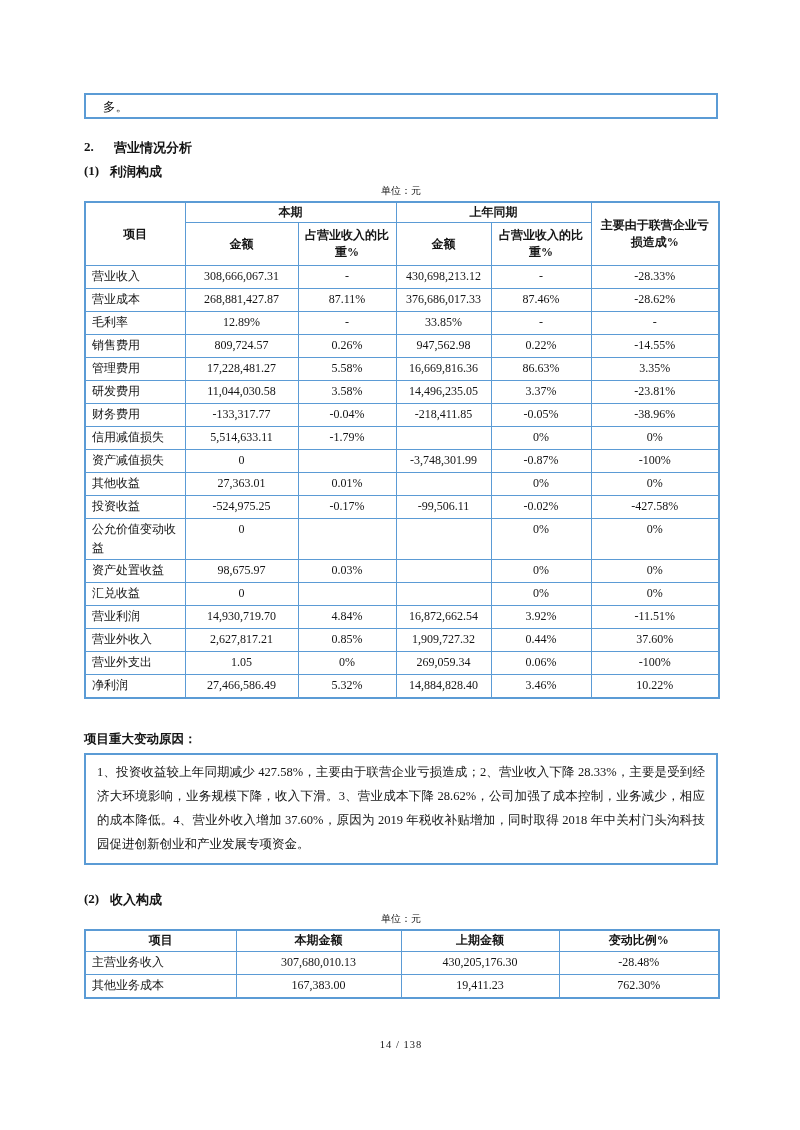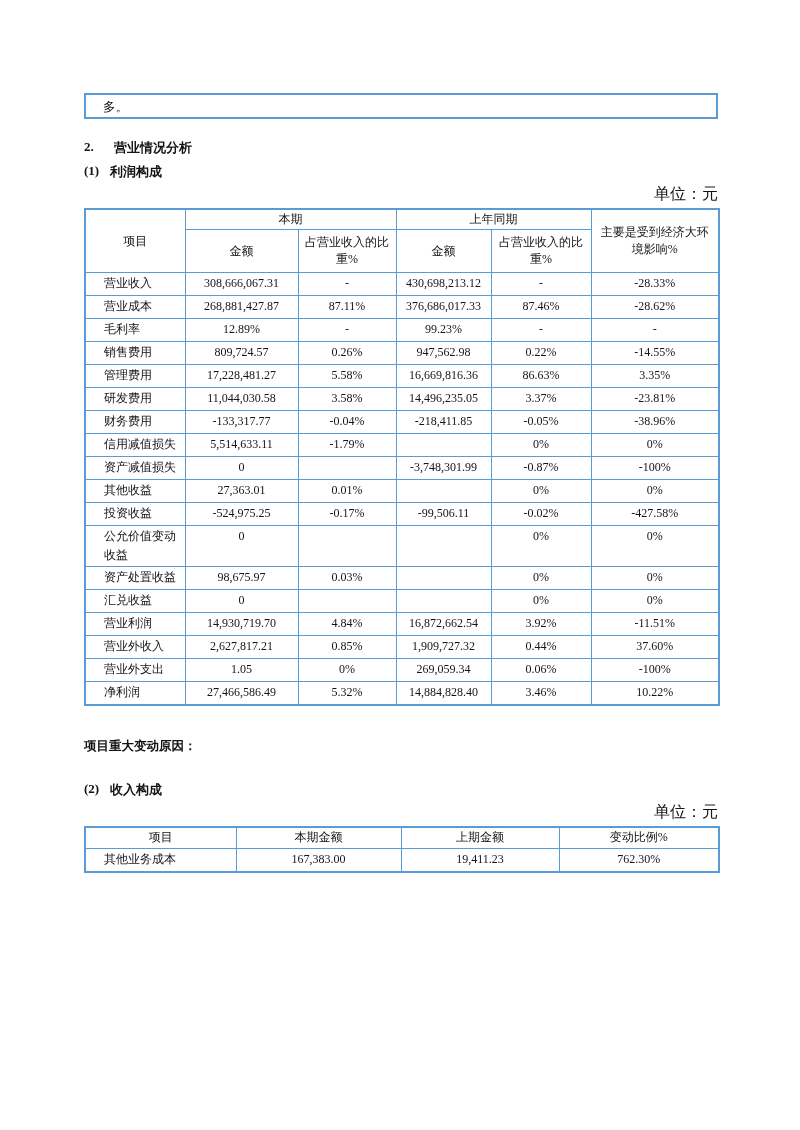--- a/index.html
+++ b/index.html
@@ -14,28 +14,28 @@
     box-sizing:border-box;width:634px;height:26px;
     border:2px solid #5b9bd5;
     padding:2px 0 0 17px;font-size:12.5px;line-height:20px;
   }
 
   .sec-heading{margin-top:20px;font-size:13px;font-weight:bold;display:flex;}
   .sec-heading .num{width:30px;}
   .sub-heading{margin-top:6px;font-size:13px;font-weight:bold;display:flex;}
   .sub-heading .num{width:26px;}
 
-  .unit-line{margin-top:3px;margin-bottom:3px;text-align:right;font-size:16px;}
+  .unit-line{margin-top:3px;margin-bottom:3px;text-align:center;font-size:10px;}
 
   table{border-collapse:collapse;table-layout:fixed;width:634px;font-size:12px;}
   table{border:2px solid #5b9bd5;}
   th,td{border:1px solid #5b9bd5;padding:1px 4px;overflow:hidden;}
-  th{font-weight:normal;text-align:center;vertical-align:middle;line-height:1.45;}
+  th{font-weight:bold;text-align:center;vertical-align:middle;line-height:1.45;}
   td{text-align:center;vertical-align:top;height:20px;line-height:19px;}
-  td.item{text-align:left;padding-left:18px;}
+  td.item{text-align:left;padding-left:6px;}
   .hdr-row2 th{height:40px;}
 
   .reasons-title{margin-top:32px;font-size:12.5px;font-weight:bold;font-family:Liberation Serif, serif;}
   .reasons-box{
     box-sizing:border-box;width:634px;margin-top:5px;
     border:2px solid #5b9bd5;
     padding:5px 11px 7px 11px;
     font-size:12.5px;line-height:24px;text-align:justify;
   }
 
@@ -71,21 +71,21 @@
         <col style="width:98px">
       <col style="width:95px">
         <col style="width:100px">
         <col style="width:128px">
     </colgroup>
     <tbody>
         <tr>
       <th rowspan="2">项目</th>
       <th colspan="2">本期</th>
       <th colspan="2">上年同期</th>
-      <th rowspan="2">主要是受到经济大环境影响%</th>
+      <th rowspan="2">主要由于联营企业亏损造成%</th>
     </tr>
     <tr class="hdr-row2">
       <th>金额</th>
       <th>占营业收入的比重%</th>
       <th>金额</th>
       <th>占营业收入的比重%</th>
     </tr>
     <tr>
           <td class="item">营业收入</td>
           <td>308,666,067.31</td>
@@ -99,21 +99,21 @@
           <td>268,881,427.87</td>
           <td>87.11%</td>
           <td>376,686,017.33</td>
           <td>87.46%</td>
           <td>-28.62%</td>
         </tr>
     <tr>
           <td class="item">毛利率</td>
           <td>12.89%</td>
           <td>-</td>
-          <td>99.23%</td>
+          <td>33.85%</td>
           <td>-</td>
           <td>-</td>
         </tr>
     <tr>
           <td class="item">销售费用</td>
           <td>809,724.57</td>
           <td>0.26%</td>
           <td>947,562.98</td>
           <td>0.22%</td>
           <td>-14.55%</td>
@@ -227,20 +227,23 @@
           <td>27,466,586.49</td>
           <td>5.32%</td>
           <td>14,884,828.40</td>
           <td>3.46%</td>
           <td>10.22%</td>
         </tr>
   </tbody>
     </table>
 
   <div class="reasons-title">项目重大变动原因：</div>
+  <div class="reasons-box">
+    <span>1、投资收益较上年同期减少 427.58%，主要由于联营企业亏损造成；2、营业收入下降 28.33%，主要是受到经济大环境影响，业务规模下降，收入下滑。3、营业成本下降 28.62%，公司加强了成本控制，业务减少，相应的成本降低。4、营业外收入增加 37.60%，原因为 2019 年税收补贴增加，同时取得 2018 年中关村门头沟科技园促进创新创业和产业发展专项资金。</span>
+  </div>
 
   <div class="sub-heading rev-heading">
     <span class="num">(2)</span>
     <span>收入构成</span>
   </div>
 
   <div class="unit-line">单位：元</div>
 
   <table>
     <colgroup>
@@ -250,22 +253,29 @@
         <col style="width:160px">
     </colgroup>
     <tbody>
         <tr>
       <th>项目</th>
       <th>本期金额</th>
       <th>上期金额</th>
       <th>变动比例%</th>
     </tr>
     <tr>
+          <td class="item">主营业务收入</td>
+          <td>307,680,010.13</td>
+          <td>430,205,176.30</td>
+          <td>-28.48%</td>
+        </tr>
+    <tr>
           <td class="item">其他业务成本</td>
           <td>167,383.00</td>
           <td>19,411.23</td>
           <td>762.30%</td>
         </tr>
   </tbody>
     </table>
 
+  <div class="page-footer">14 / 138</div>
 
 </div>
 
 </body></html>

